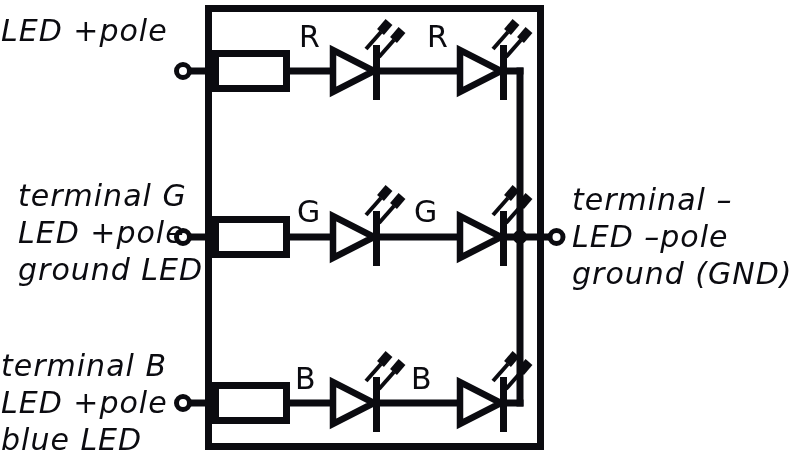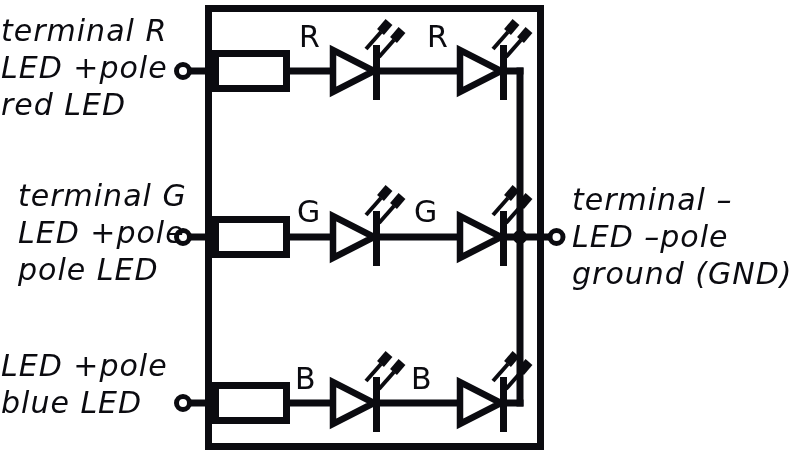--- a/index.html
+++ b/index.html
@@ -134,30 +134,29 @@
   </svg>
 
   <div class="ltr lR1">R</div>
   <div class="ltr lR2">R</div>
   <div class="ltr lG1">G</div>
   <div class="ltr lG2">G</div>
   <div class="ltr lB1">B</div>
   <div class="ltr lB2">B</div>
 
   <div class="tlabel lg1">
-    <div>terminal R</div>
     <div>LED +pole</div>
-    <div>red LED</div>
   </div>
   <div class="tlabel lg2">
     <div>terminal G</div>
     <div>LED +pole</div>
-    <div>pole LED</div>
+    <div>ground LED</div>
   </div>
   <div class="tlabel lg3">
+    <div>terminal B</div>
     <div>LED +pole</div>
     <div>blue LED</div>
   </div>
 
   <div class="tlabel rg">
     <div>terminal –</div>
     <div>LED –pole</div>
     <div>ground (GND)</div>
   </div>
 

